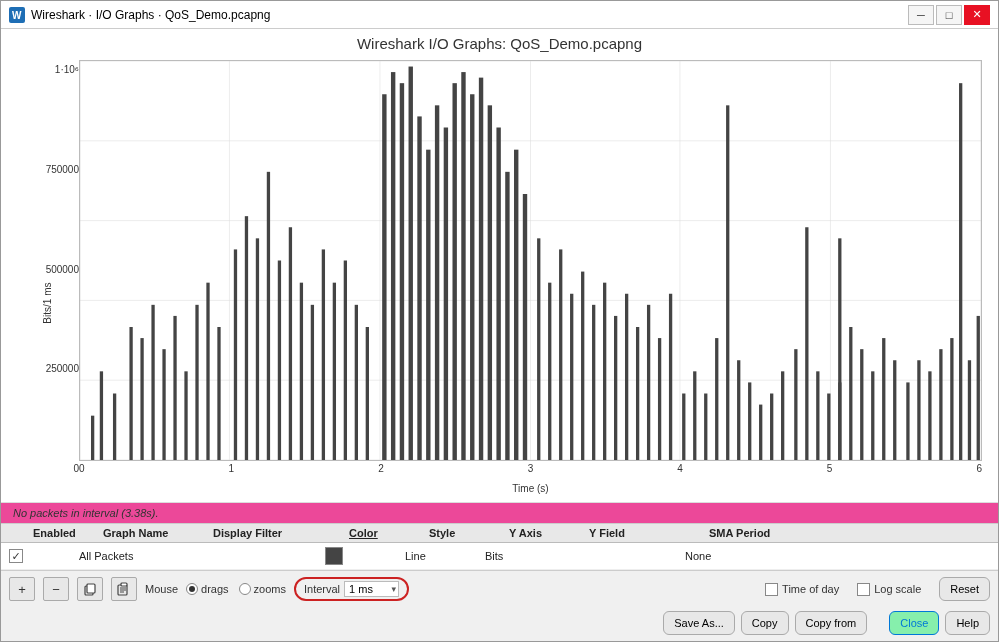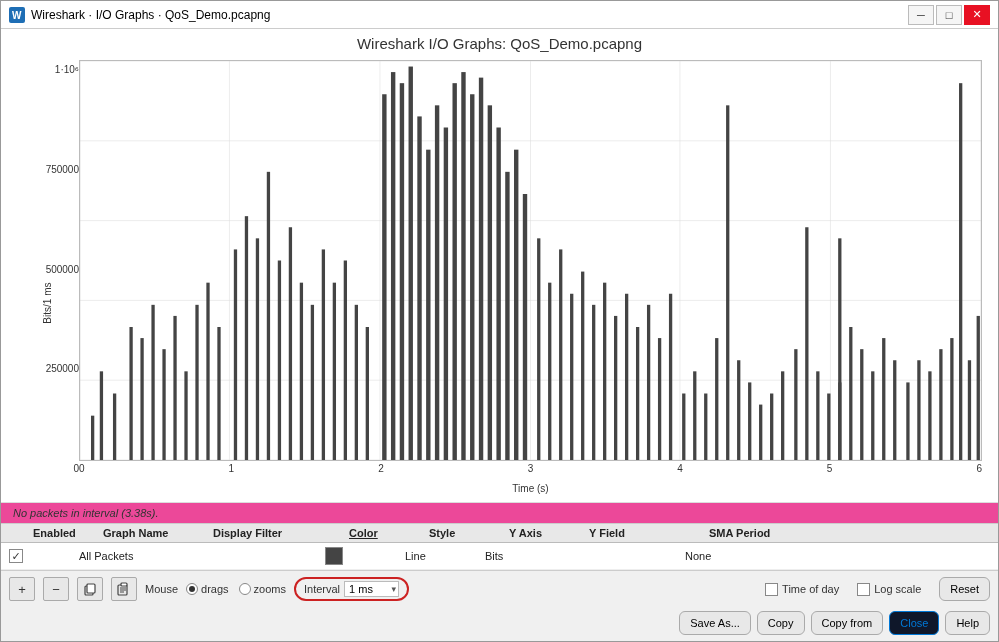--- a/index.html
+++ b/index.html
@@ -308,23 +308,24 @@
       height: 24px;
       padding: 0 10px;
       background: #e8e8e8;
       border: 1px solid #aaa;
       font-size: 11px;
       cursor: pointer;
       border-radius: 6px;
       white-space: nowrap;
     }
     .action-btn.primary {
-      background: #0f172a;
+      background: #86efac;
       border: 1px solid #0078d7;
       color: #0078d7;
+      margin-left: 16px;
     }
     .bottom-row {
       display: flex;
       align-items: center;
       justify-content: flex-end;
       gap: 6px;
       padding: 4px 8px 6px 8px;
       background: #f0f0f0;
       flex-shrink: 0;
     }

